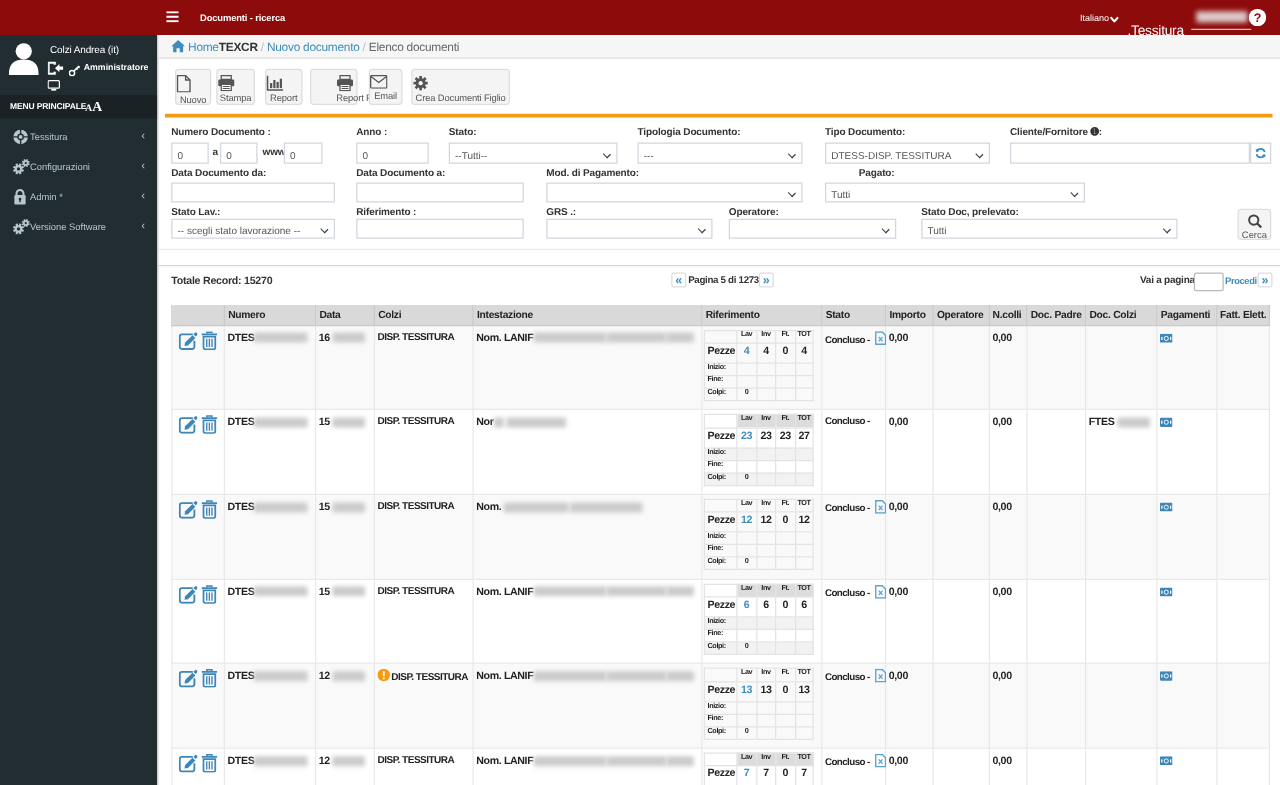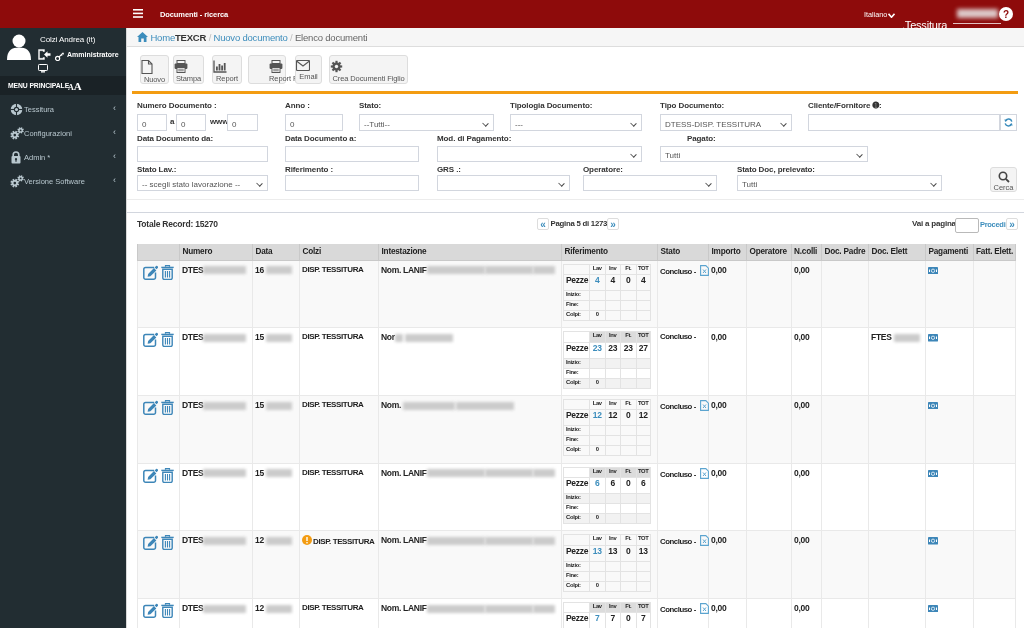--- a/index.html
+++ b/index.html
@@ -405,21 +405,21 @@
           <th>Numero</th>
           <th>Data</th>
           <th>Colzi</th>
           <th>Intestazione</th>
           <th>Riferimento</th>
       <th>Stato</th>
           <th>Importo</th>
           <th>Operatore</th>
           <th style="padding-left:2px;">N.colli</th>
           <th>Doc. Padre</th>
-          <th>Doc. Elett</th>
+          <th>Doc. Colzi</th>
           <th>Pagamenti</th>
           <th style="padding-left:2px;">Fatt. Elett.</th>
     </tr>
 <tr class="g" style="height:67.7px;">
 <td class="icons"><svg class="rowic" width="15" height="15" viewBox="0 0 15 15">
               <path d="M11.2 2.5 H2.6 A1.8 1.8 0 0 0 0.8 4.3 V12.4 A1.8 1.8 0 0 0 2.6 14.2 H10.7 A1.8 1.8 0 0 0 12.5 12.4 V7.5" fill="none" stroke="#3d86b8" stroke-width="1.5"></path>
               <path d="M5.1 9.0 L11.0 3.1 L13.3 5.4 L7.4 11.3 L4.6 11.8 Z" fill="#3d86b8"></path>
               <path d="M11.7 2.4 L13.0 1.1 A0.9 0.9 0 0 1 14.3 1.1 L14.8 1.6 A0.9 0.9 0 0 1 14.8 2.9 L13.5 4.2 Z" fill="#3d86b8"></path>
             </svg><svg class="rowic" style="margin-left:3px;" width="13" height="15" viewBox="0 0 13 15">
               <path d="M4.5 1.8 V0.7 H8.5 V1.8" fill="none" stroke="#3d86b8" stroke-width="1.2"></path>

